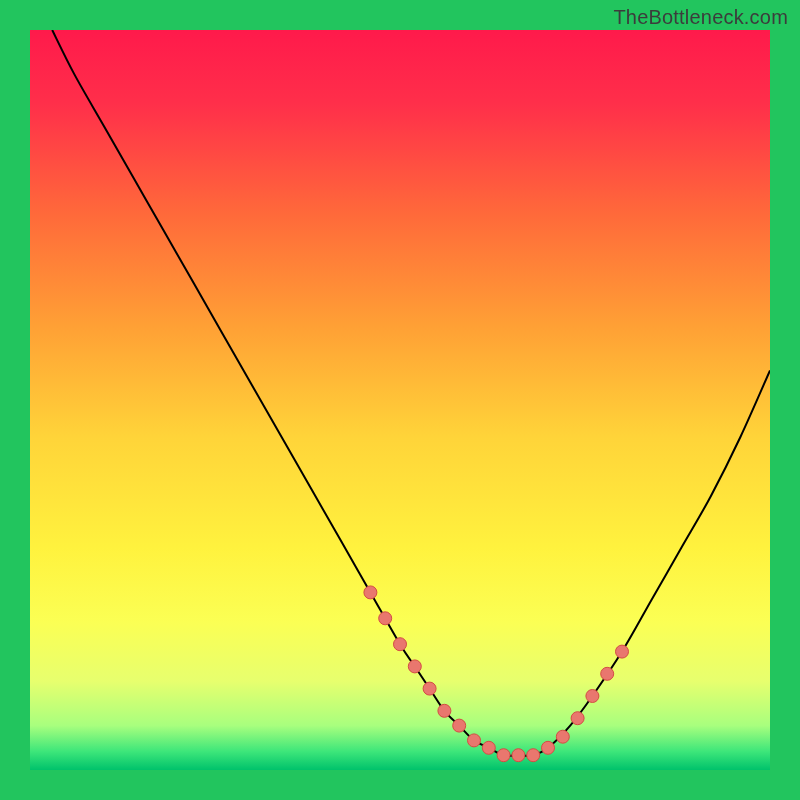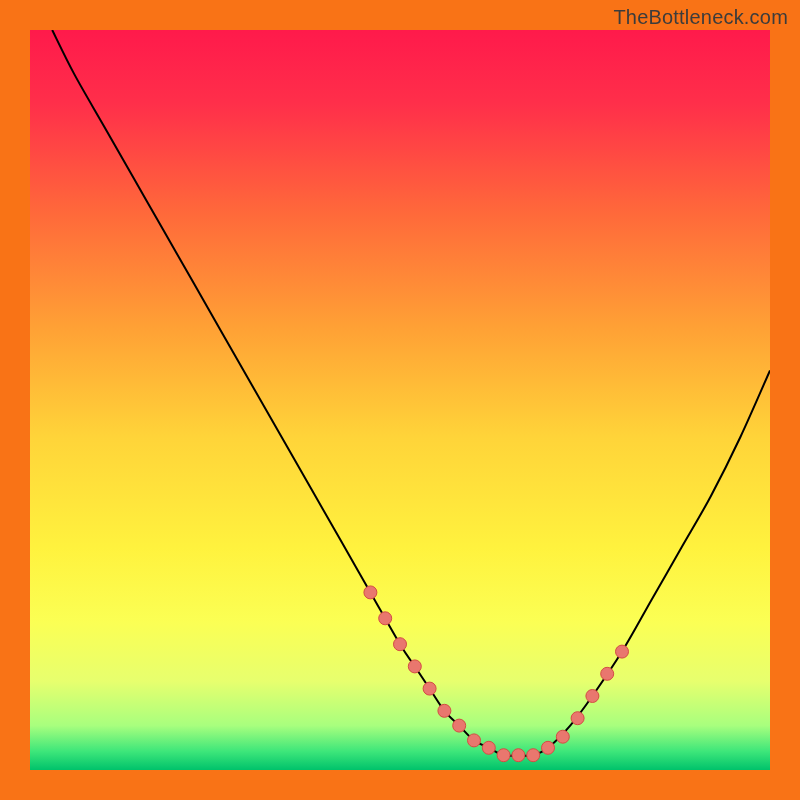--- a/index.html
+++ b/index.html
@@ -8,21 +8,21 @@
     width: 800px;
     height: 800px;
     background: #000000;
     overflow: hidden;
     font-family: Arial, Helvetica, sans-serif;
   }
   .stage {
     position: relative;
     width: 800px;
     height: 800px;
-    background: #f97316;
+    background: #22c55e;
   }
   .watermark {
     position: absolute;
     top: 6px;
     right: 12px;
     color: #3c3c3c;
     font-size: 20px;
     font-weight: 400;
     letter-spacing: 0.2px;
     font-family: Arial, Helvetica, sans-serif;

